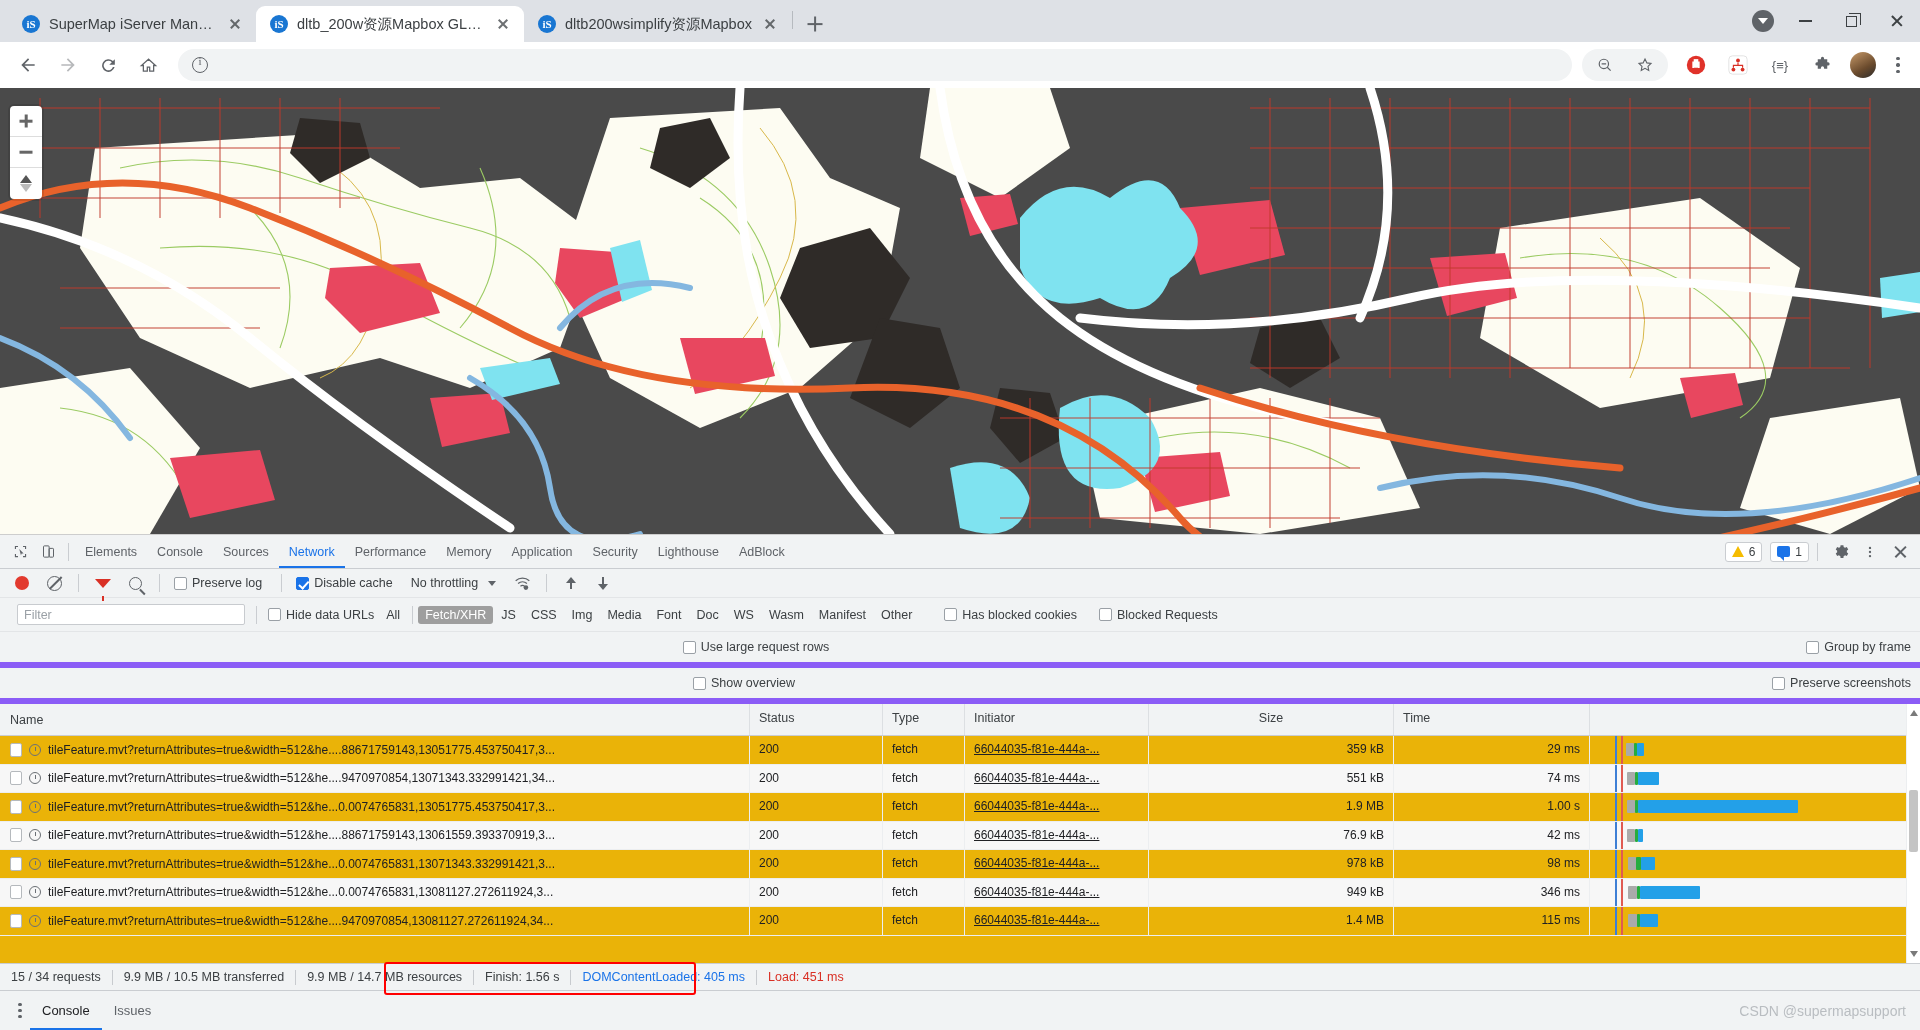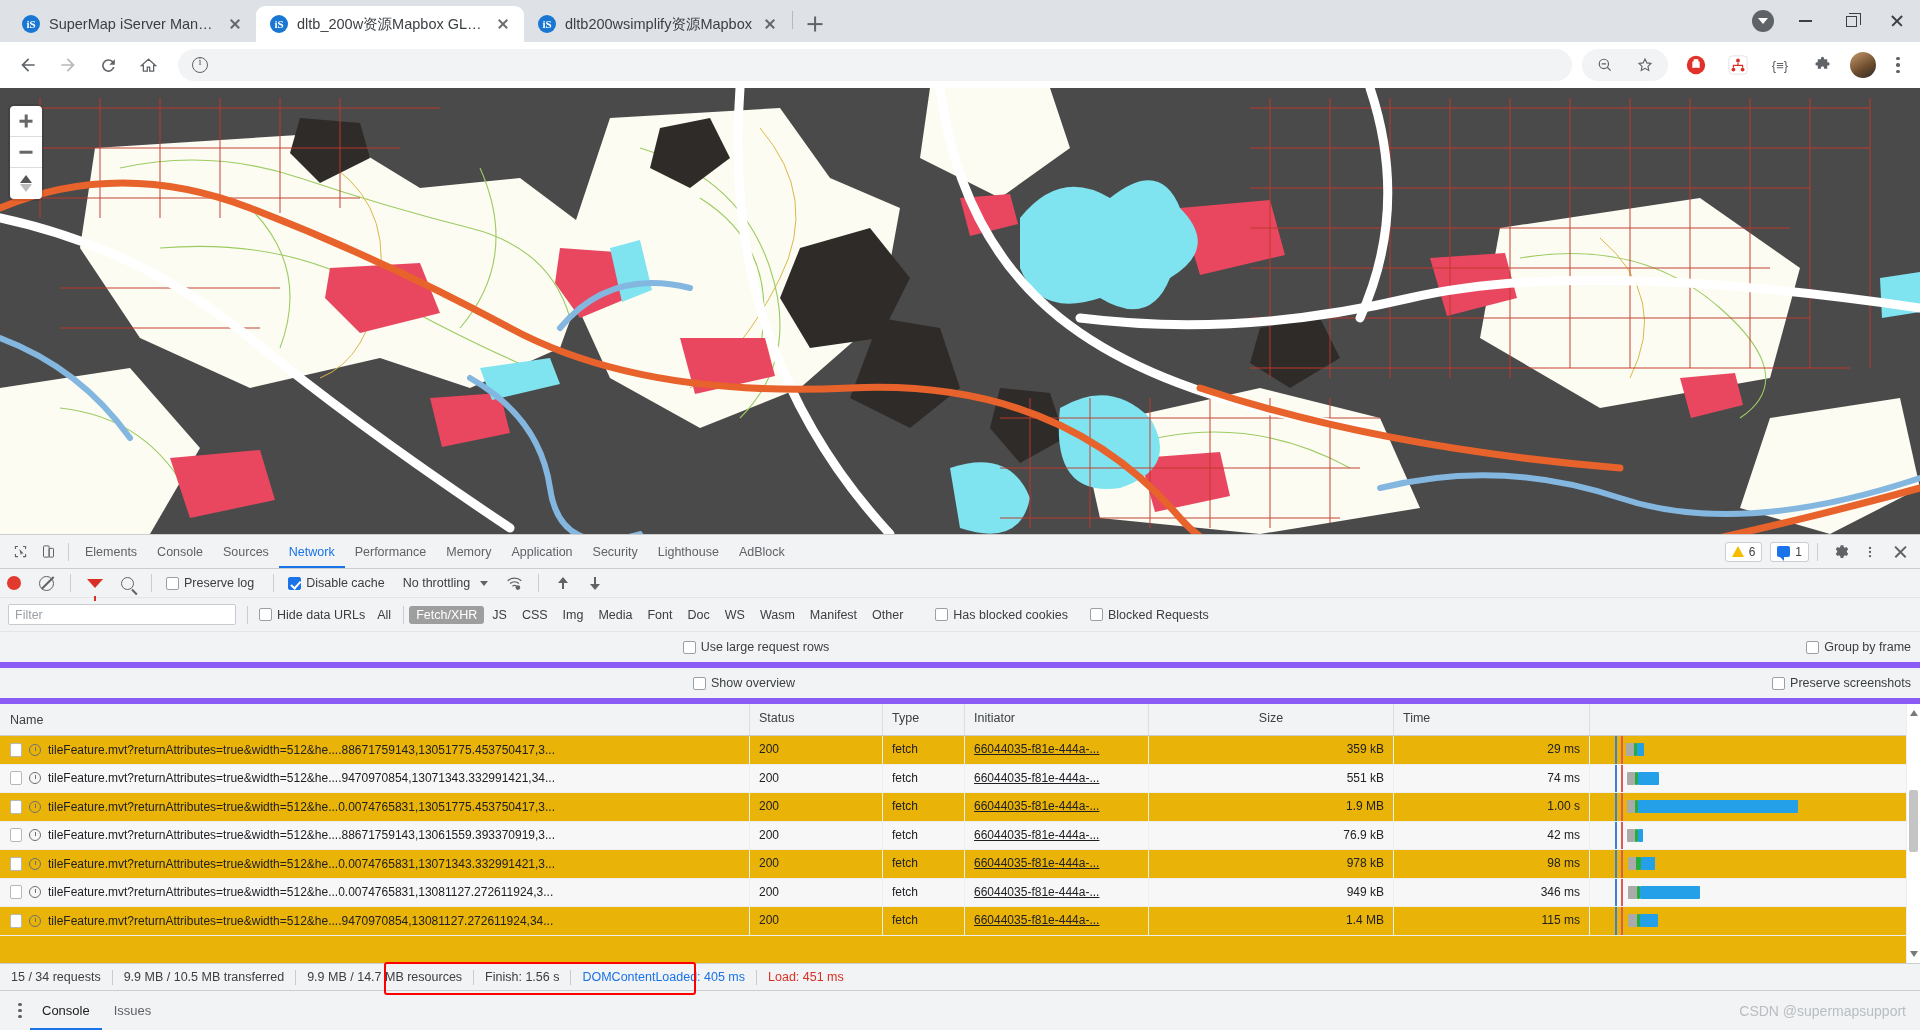--- a/index.html
+++ b/index.html
@@ -112,40 +112,40 @@
   .dt-tab.sel { color:#1a73e8; box-shadow: inset 0 -2px 0 #1a73e8; }
   .dt-right { margin-left:auto; display:flex; align-items:center; padding-right:6px; gap:2px;}
   .badge { display:flex;align-items:center;gap:5px;border:1px solid #cacdd1;border-radius:3px;padding:1px 6px;height:20px;background:#fff;font-size:12px;}
   .tri-warn { width:0;height:0;border-left:6px solid transparent;border-right:6px solid transparent;border-bottom:11px solid #f5bc00; position:relative;}
   .msg-icon { width:13px;height:11px;background:#1a73e8;border-radius:2px;position:relative;}
   .msg-icon::after{content:"";position:absolute;left:2px;bottom:-4px;border-left:5px solid transparent;border-right:0 solid transparent;border-top:5px solid #1a73e8;}
   .dt-close{width:15px;height:15px;position:relative;}
   .dt-close::before,.dt-close::after{content:"";position:absolute;left:0;top:7px;width:15px;height:1.6px;background:#5f6368;}
   .dt-close::before{transform:rotate(45deg);} .dt-close::after{transform:rotate(-45deg);}
 
-  .dt-toolbar { height: 29px; display:flex; align-items:center; padding-left:0; gap:4px; border-bottom:1px solid #e3e5e7;}
+  .dt-toolbar { height: 29px; display:flex; align-items:center; padding-left:8px; gap:4px; border-bottom:1px solid #e3e5e7;}
   .rec-dot { width:14px;height:14px;border-radius:50%;background:#e23a2e; }
   .clear-ico { width:15px;height:15px;border:1.6px solid #5f6368;border-radius:50%;position:relative;}
   .clear-ico::after{content:"";position:absolute;left:-1px;top:5px;width:17px;height:1.6px;background:#5f6368;transform:rotate(-45deg);}
   .funnel { width:0;height:0;border-left:8px solid transparent;border-right:8px solid transparent;border-top:9px solid #d93025;position:relative;}
   .funnel::after{content:"";position:absolute;left:-1.2px;top:8px;width:2.4px;height:5px;background:#d93025;}
   .mag { width:13px;height:13px;border:1.7px solid #5f6368;border-radius:50%;position:relative;}
   .mag::after{content:"";position:absolute;right:-5px;bottom:-4px;width:7px;height:1.7px;background:#5f6368;transform:rotate(45deg);}
   .cb { width:13px;height:13px;border:1px solid #9aa0a6;background:#fff;border-radius:2px;flex:none; display:inline-block; vertical-align:middle;}
   .cb.on { background:#1a73e8;border-color:#1a73e8;position:relative;}
   .cb.on::after{content:"";position:absolute;left:4px;top:1px;width:4px;height:7.5px;border:solid #fff;border-width:0 2px 2px 0;transform:rotate(42deg);}
   .lbl { font-size:12.5px; color:#3c4043; margin-left:5px; margin-right:9px; white-space:nowrap;}
   .caret-dn { width:0;height:0;border-left:4.5px solid transparent;border-right:4.5px solid transparent;border-top:5.5px solid #5f6368;}
   .arrow-up-ico,.arrow-dn-ico { width:14px;height:14px;position:relative;}
   .arrow-up-ico::before{content:"";position:absolute;left:6px;top:2px;width:2px;height:11px;background:#5f6368;}
   .arrow-up-ico::after{content:"";position:absolute;left:2px;top:1px;width:0;height:0;border-left:5px solid transparent;border-right:5px solid transparent;border-bottom:6px solid #5f6368;}
   .arrow-dn-ico::before{content:"";position:absolute;left:6px;top:1px;width:2px;height:11px;background:#5f6368;}
   .arrow-dn-ico::after{content:"";position:absolute;left:2px;bottom:0;width:0;height:0;border-left:5px solid transparent;border-right:5px solid transparent;border-top:6px solid #5f6368;}
 
-  .dt-filterbar { height:34px; display:flex; align-items:center; padding-left:8px; border-bottom:1px solid #e3e5e7; gap:1px;}
+  .dt-filterbar { height:34px; display:flex; align-items:center; padding-left:17px; border-bottom:1px solid #e3e5e7; gap:1px;}
   .filterinput { width:228px;height:21px;border:1px solid #c8cbcf;background:#fff;border-radius:2px;padding:0 6px;font-size:12.5px;color:#202124;}
   .filterinput::placeholder{color:#9aa0a6;}
   .typechip { padding:2px 7px; border-radius:3px; font-size:12.5px; color:#3c4043; white-space:nowrap;}
   .typechip.sel { background:#9e9e9e; color:#fff; }
 
   .dt-optrow { height:36px; display:flex; align-items:center; padding-left:0; border-bottom:6px solid #8b5cf6;justify-content:flex-end;}
   .dt-optrow .grp2 { margin-left: 968px; display:flex; align-items:center;}
 
   
   .nettable { flex:1; display:flex; flex-direction:column; background:#eab308; min-height:0;}

